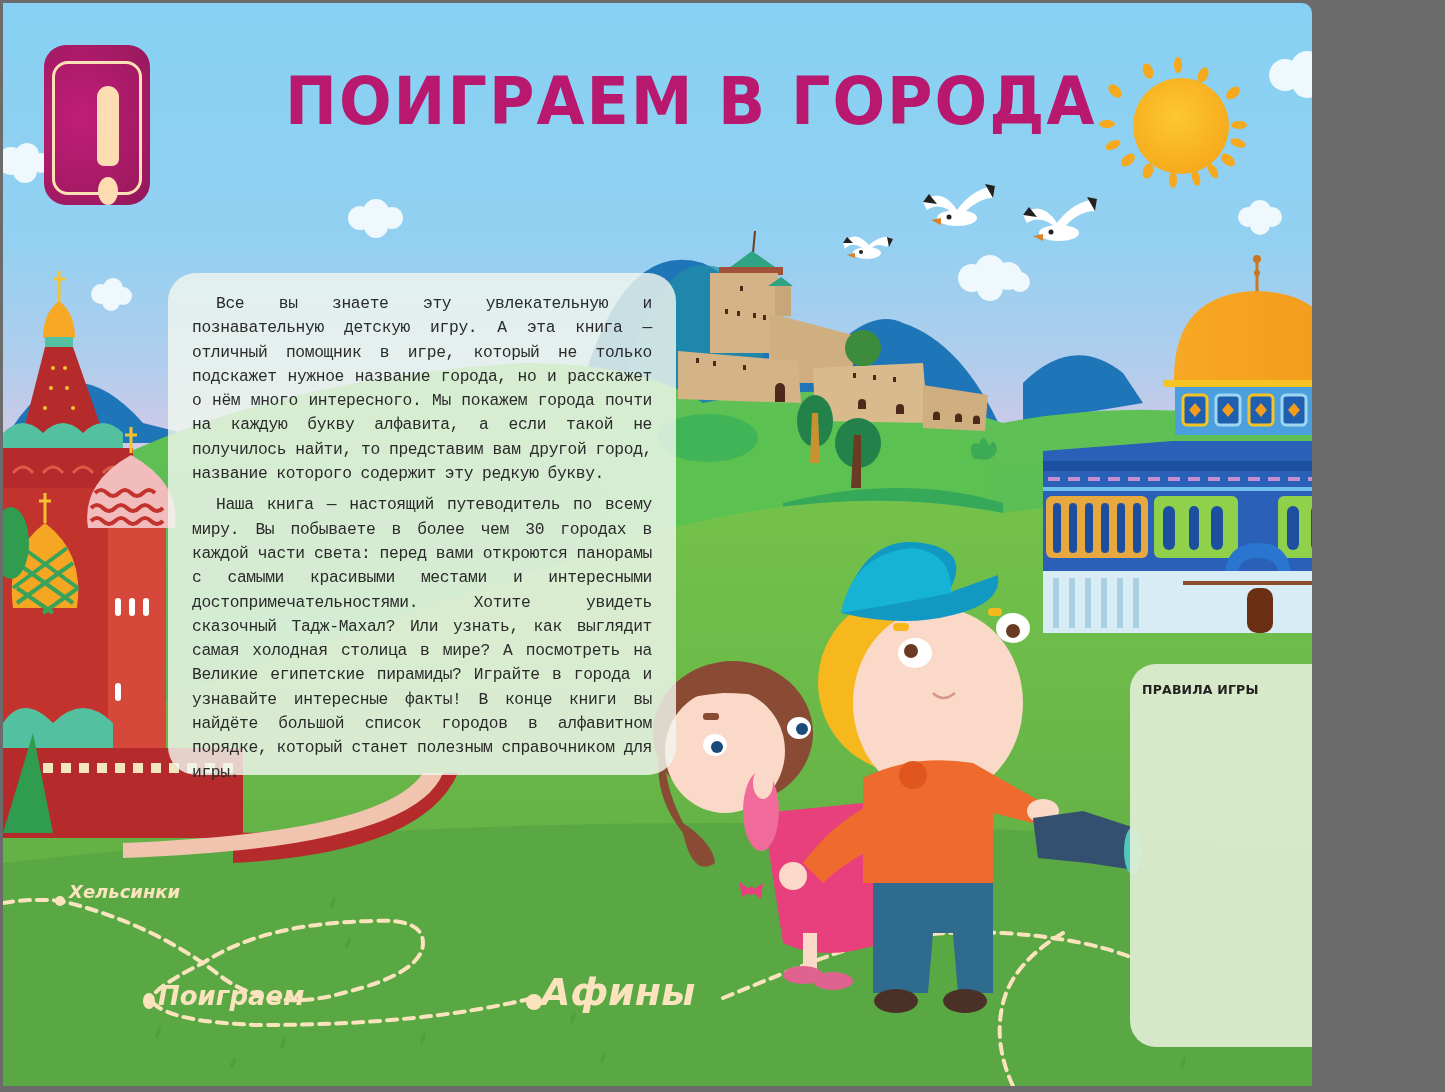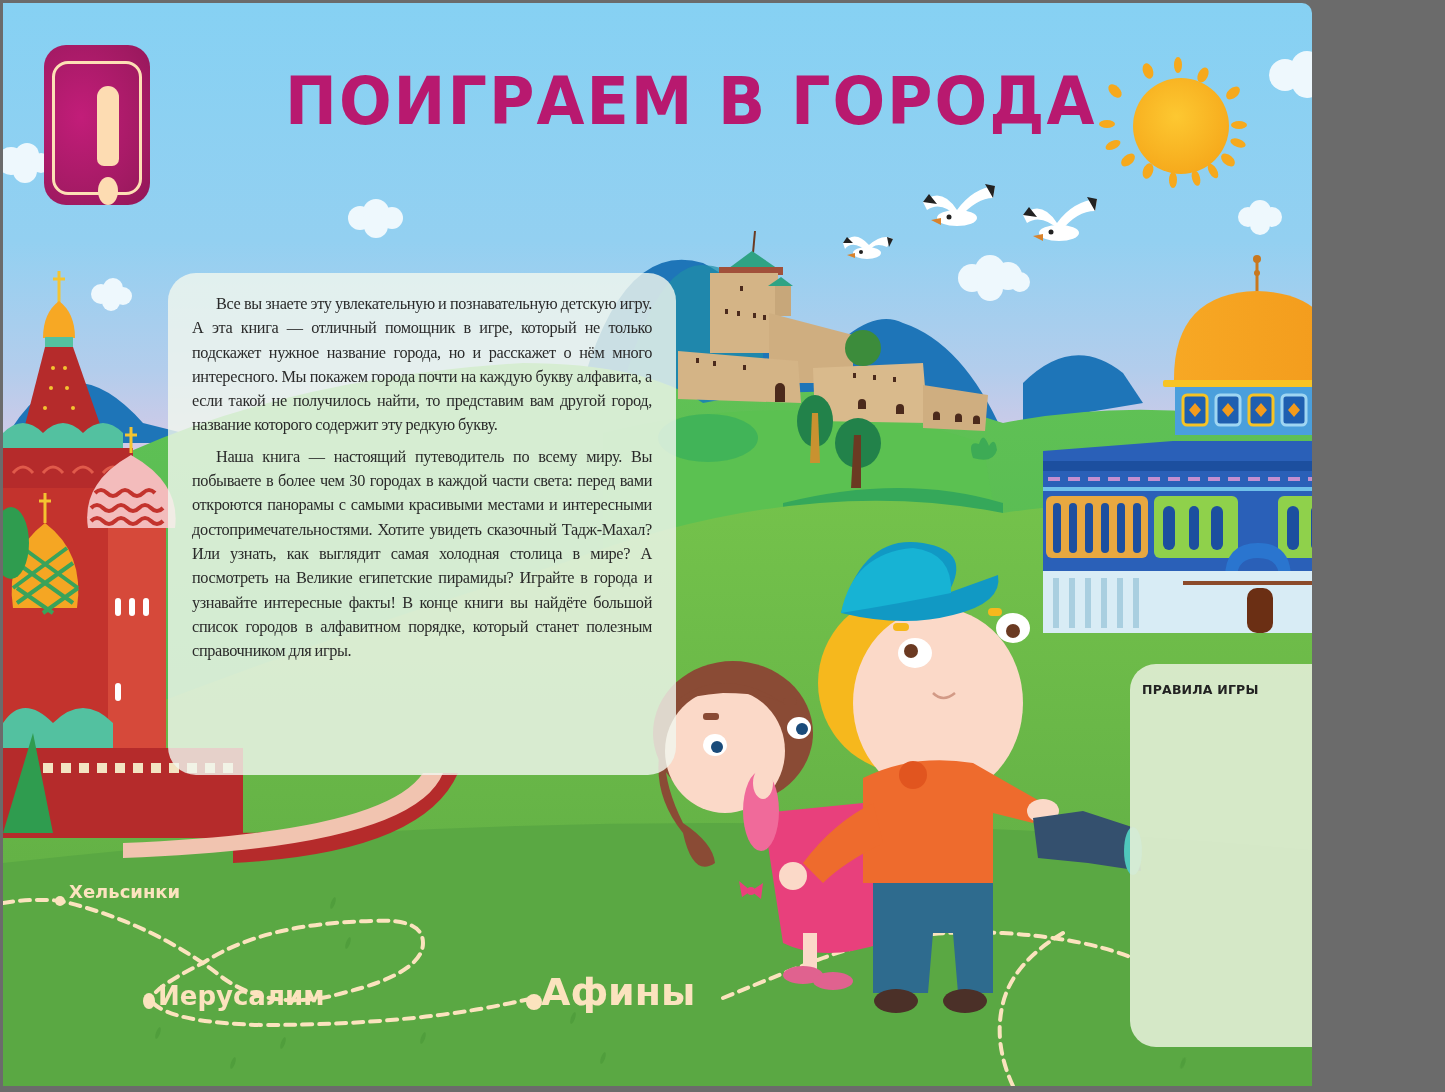--- a/index.html
+++ b/index.html
@@ -29,41 +29,41 @@
       letter-spacing: 2px; text-transform: uppercase; line-height: 1;
       transform: scaleY(1.05);
     }
     
     .panel-main {
       position: absolute; left: 165px; top: 270px; width: 508px; height: 502px;
       background: rgba(240, 247, 238, 0.82); border-radius: 28px;
       box-sizing: border-box; padding: 19px 24px 0 24px;
     }
     .panel-main p {
-      margin: 0 0 7px 0; font-family: Liberation Serif, serif; font-size: 16.3px;
+      margin: 0 0 7px 0; font-family: Liberation Mono, monospace; font-size: 16.3px;
       line-height: 24.3px; color: #2a2a2a; text-align: justify; text-indent: 24px;
       letter-spacing: -0.35px; word-spacing: -0.5px;
     }
     .panel-rules {
       position: absolute; left: 1127px; top: 661px; width: 262px; height: 383px;
       background: rgba(226, 238, 214, 0.9); border-radius: 26px;
       box-sizing: border-box; padding: 18px 12px 0 12px;
     }
     .panel-rules h3 {
       margin: 0 0 4px 0; text-align: left; font-family: "DejaVu Sans", sans-serif;
       font-weight: bold; font-size: 12.5px; color: #222; letter-spacing: 0.2px;
     }
     .panel-rules p {
       margin: 0 0 6px 0; font-family: "DejaVu Sans", sans-serif; font-size: 12.5px;
       line-height: 19.3px; color: #2a2a2a; text-align: justify; text-indent: 18px;
       letter-spacing: -0.45px; word-spacing: -0.5px;
     }
     .city {
       position: absolute; color: #fbe3be; font-family: "DejaVu Sans", sans-serif;
-      font-weight: bold; line-height: 1;
+      font-weight: bold; line-height: 1; font-style: italic;
     }
   </style>
 </head>
 <body>
 
 <div class="page">
 
   <svg class="scene" width="1437" height="1083" viewBox="0 0 1437 1083">
     <defs>
       <linearGradient id="grassG" x1="0" y1="0" x2="0" y2="1">
@@ -442,17 +442,17 @@
     <p>Наша книга — настоящий путеводитель по всему миру. Вы побываете в более чем 30 городах в каждой части света: перед вами откроются панорамы с самыми красивыми местами и интересными достопримечательностями. Хотите увидеть сказочный Тадж-Махал? Или узнать, как выглядит самая холодная столица в мире? А посмотреть на Великие египетские пирамиды? Играйте в города и узнавайте интересные факты! В конце книги вы найдёте большой список городов в алфавитном порядке, который станет полезным справочником для игры.</p>
   </div>
 
   <div class="panel-rules">
     <h3>ПРАВИЛА ИГРЫ</h3>
   </div>
 
   <span class="abs" style="left:52px;top:893px;width:10px;height:10px;border-radius:50%;background:#fbe3be;"></span>
   <span class="city" style="left:66px;top:880px;font-size:18px;">Хельсинки</span>
   <span class="abs" style="left:140px;top:990px;width:12px;height:16px;border-radius:50%;background:#fbe3be;"></span>
-  <span class="city" style="left:155px;top:980px;font-size:26px;">Иерусалим</span>
+  <span class="city" style="left:155px;top:980px;font-size:26px;">Поиграем</span>
   <span class="abs" style="left:523px;top:991px;width:16px;height:16px;border-radius:50%;background:#fbe3be;"></span>
   <span class="city" style="left:538px;top:970px;font-size:38px;">Афины</span>
 
 </div>
 
 </body></html>

